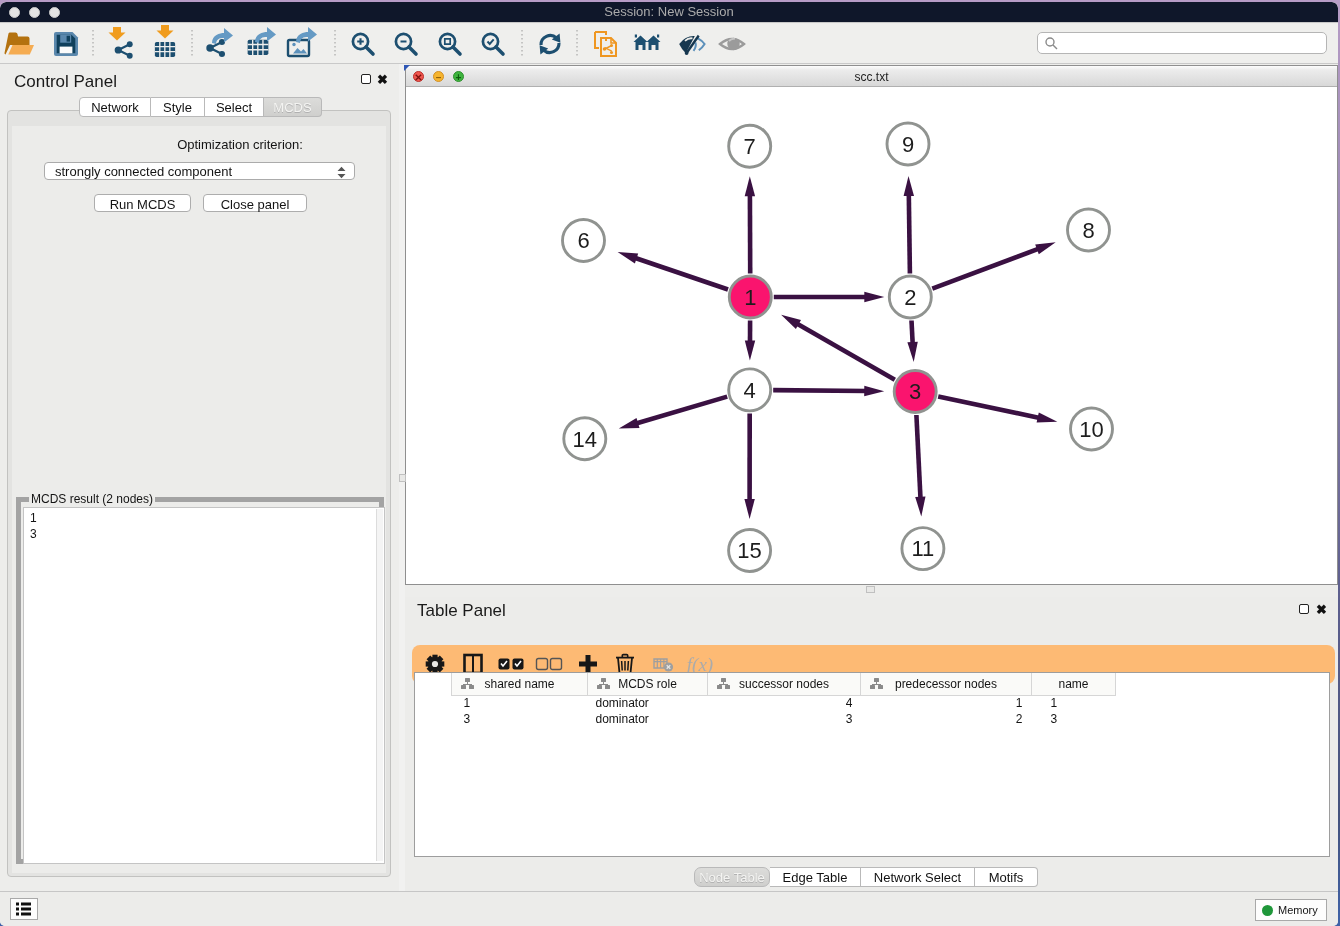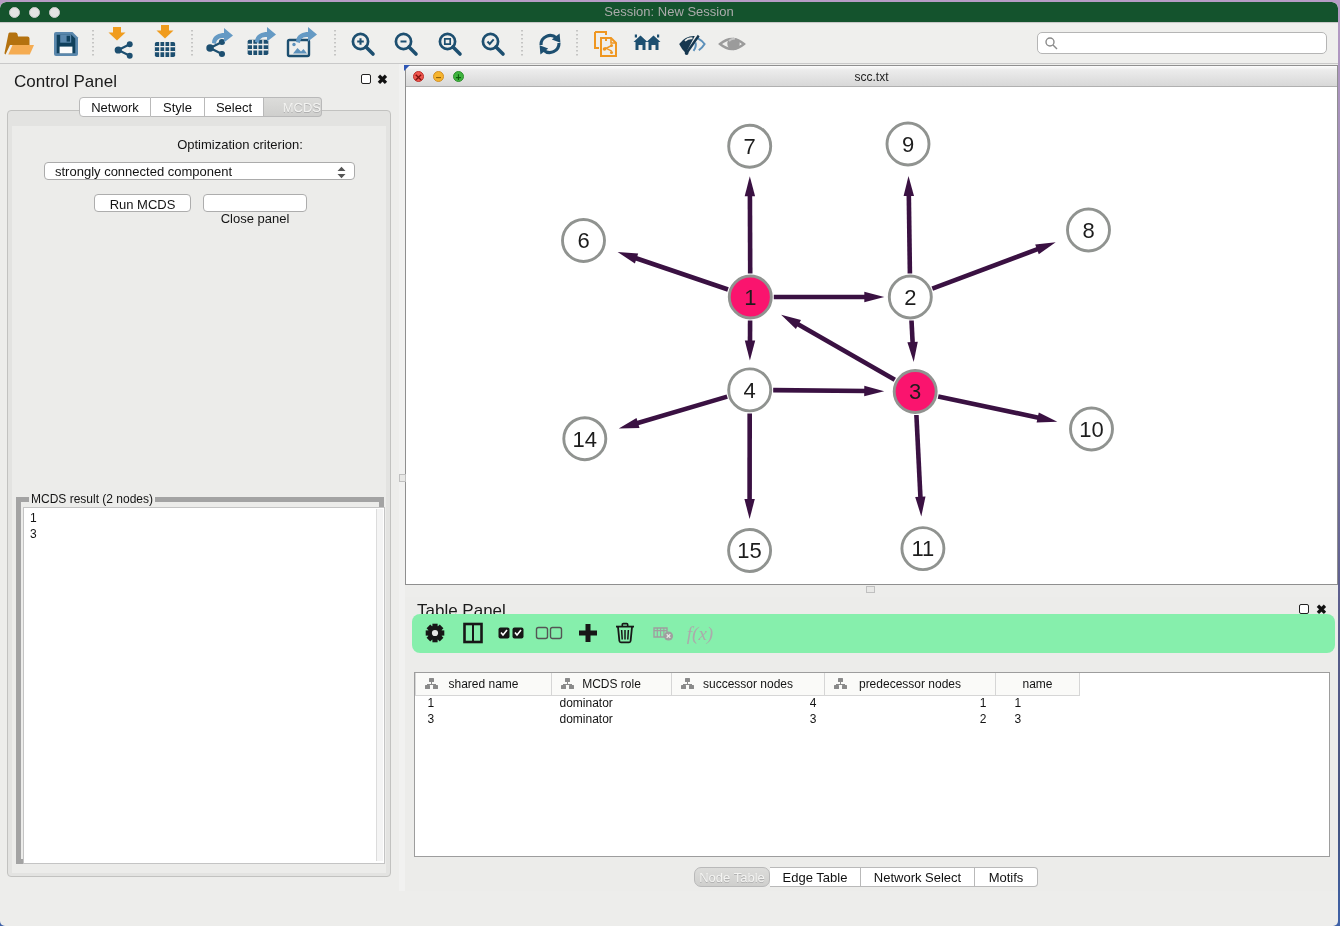--- a/index.html
+++ b/index.html
@@ -1,21 +1,21 @@
 <!DOCTYPE html>
 <html><head>
 <meta charset="utf-8">
 <style>
   * { margin:0; padding:0; box-sizing:border-box; }
   html,body { width:1340px; height:926px; overflow:hidden; }
   body { font-family:"Liberation Sans",sans-serif; background:linear-gradient(180deg,#b79cc6 0%,#8d80ab 35%,#5c5e8d 65%,#45537d 88%,#3f62a8 100%); position:relative; }
   .win { position:absolute; left:0; top:2px; width:1338px; height:924px; background:#ededeb; border-radius:6px 6px 5px 5px; overflow:hidden; }
 
   
-  .titlebar { position:absolute; left:0; top:0; width:1338px; height:21px; background:#14532d; border-bottom:1px solid #c8c8c8; border-radius:6px 6px 0 0; }
+  .titlebar { position:absolute; left:0; top:0; width:1338px; height:21px; background:#0f172a; border-bottom:1px solid #c8c8c8; border-radius:6px 6px 0 0; }
   .titlebar .tl { position:absolute; top:5px; width:11px; height:11px; border-radius:50%; background:#e3e3e3; border:1px solid #c8c8c8; }
   .titlebar .t { position:absolute; top:2px; width:100%; text-align:center; font-size:13px; color:#ababab; }
 
   
   .toolbar { position:absolute; left:0; top:22px; width:1338px; height:40px; background:#efefed; border-bottom:1px solid #c9c9c9; }
   .search { position:absolute; left:1037px; top:8px; width:290px; height:22px; background:#fff; border:1px solid #b5b5b5; border-radius:5px; }
 
   
   .cpanel { position:absolute; left:0; top:62px; width:399px; height:827px; background:#ededeb; }
   .phead { font-size:17px; color:#1a1a1a; }
@@ -215,33 +215,33 @@
   </div>
 
   <div class="cpanel">
     <div class="phead" style="position:absolute;left:14px;top:8px;">Control Panel</div>
     <div class="fbtn" style="left:361px;top:10px;"></div>
     <div class="xbtn" style="left:377px;top:10px;">✖</div>
     <div class="tabs" style="left:79px;top:33px;">
       <div class="tab first" style="width:72px;">Network</div>
       <div class="tab" style="width:54px;">Style</div>
       <div class="tab" style="width:59px;">Select</div>
-      <div class="tab last sel" style="width:58px;text-align:right;">MCDS</div>
+      <div class="tab last sel" style="width:58px;">MCDS</div>
     </div>
     <div class="tabbody">
       <div class="tabinner" id="mcdspanel"></div>
     </div>
     <div style="position:absolute;left:0;top:73px;width:400px;text-align:center;font-size:13px;color:#141414;margin-left:40px;">Optimization criterion:</div>
     <div style="position:absolute;left:44px;top:98px;width:311px;height:18px;background:#fff;border:1px solid #ababab;border-radius:4px;font-size:13px;color:#141414;padding:1px 0 0 10px;">strongly connected component
       <svg width="11" height="13" viewBox="0 0 11 13" style="position:absolute;right:7px;top:3px;">
           <path d="M1.5 5 L5.5 0.8 L9.5 5 Z M1.5 8 L5.5 12.2 L9.5 8 Z" fill="#555"></path>
         </svg>
     </div>
     <div style="position:absolute;left:94px;top:130px;width:97px;height:18px;background:#fff;border:1px solid #adadad;border-radius:4px;font-size:13px;color:#141414;text-align:center;padding-top:2px;">Run MCDS</div>
-    <div style="position:absolute;left:203px;top:130px;width:104px;height:18px;background:#fff;border:1px solid #adadad;border-radius:4px;font-size:13px;color:#141414;text-align:center;padding-top:16px;">Close panel</div>
+    <div style="position:absolute;left:203px;top:130px;width:104px;height:18px;background:#fff;border:1px solid #adadad;border-radius:4px;font-size:13px;color:#141414;text-align:center;padding-top:2px;">Close panel</div>
     <fieldset style="position:absolute;left:16px;top:428px;width:368px;height:372px;border:5px solid #a3a3a3;border-radius:0;padding:0;">
       <legend style="font-size:12px;color:#141414;margin-left:8px;padding:0 2px;">MCDS result (2 nodes)</legend>
       <div style="position:absolute;left:2px;top:1px;width:362px;height:357px;background:#fff;border:1px solid #c4c4c4;font-size:12px;color:#141414;padding:2px 0 0 6px;line-height:16px;">1<br>3
         <div style="position:absolute;right:1px;top:1px;width:7px;height:352px;background:#f4f4f4;border-left:1px solid #dcdcdc;"></div>
       </div>
     </fieldset>
   </div>
 
   <div style="position:absolute;left:399px;top:62px;width:6px;height:827px;background:#f1f1f0;"></div>
   <div class="netwin" id="netwin">
@@ -310,21 +310,21 @@
         <text x="749.6" y="558.3">15</text>
         <text x="922.9" y="556.4">11</text>
       </g>
     </svg>
   </div>
 
   <div class="tpanel" id="tpanel">
     <div class="phead" style="position:absolute;left:12px;top:4px;">Table Panel</div>
     <div class="fbtn" style="left:894px;top:7px;"></div>
     <div class="xbtn" style="left:911px;top:7px;">✖</div>
-    <div style="position:absolute;left:7px;top:17px;width:923px;height:39px;background:#86efac;border-radius:8px;" id="ttools">
+    <div style="position:absolute;left:7px;top:48px;width:923px;height:39px;background:#fdba74;border-radius:8px;" id="ttools">
       <svg width="360" height="39" viewBox="0 0 360 39">
 
         <g transform="translate(23,19)" fill="#171717">
           <rect x="-2.6" y="-9.3" width="5.2" height="18.6"></rect>
           <rect x="-2.6" y="-9.3" width="5.2" height="18.6" transform="rotate(45)"></rect>
           <rect x="-2.6" y="-9.3" width="5.2" height="18.6" transform="rotate(90)"></rect>
           <rect x="-2.6" y="-9.3" width="5.2" height="18.6" transform="rotate(135)"></rect>
           <circle r="7.2"></circle>
           <circle r="3.1" fill="#e6e6e4"></circle>
         </g>
@@ -363,21 +363,21 @@
           <line x1="-3.4" y1="-5" x2="-3.4" y2="4" stroke="#9f9f9f" stroke-width="1.2"></line>
           <line x1="-0.1" y1="-5" x2="-0.1" y2="4" stroke="#9f9f9f" stroke-width="1.2"></line>
           <circle cx="4.5" cy="3" r="4.6"></circle>
           <path d="M2.7 1.2 l3.6 3.6 M6.3 1.2 l-3.6 3.6" stroke="#e6e6e4" stroke-width="1.3"></path>
         </g>
 
         <text x="288" y="25.5" text-anchor="middle" font-family="Liberation Serif,serif" font-style="italic" font-size="19" fill="#ababab">f(x)</text>
       </svg>
     </div>
     <div style="position:absolute;left:9px;top:75px;width:916px;height:185px;background:#fff;border:1px solid #9d9d9d;">
-      <table style="border-collapse:collapse;font-size:12px;color:#141414;table-layout:fixed;width:664px;">
+      <table style="border-collapse:collapse;font-size:12px;color:#141414;table-layout:fixed;width:664px;margin-left:36px;">
         <tbody>
             <tr style="height:22px;background:#fafaf8;">
           <th class="hc" style="width:136px;"><svg width="13" height="12" viewBox="0 0 13 12">
                   <g fill="#8a8a8a">
                     <rect x="4" y="0" width="5" height="4" rx="0.5"></rect>
                     <rect x="0" y="7" width="5" height="4" rx="0.5"></rect>
                     <rect x="8" y="7" width="5" height="4" rx="0.5"></rect>
                     <path d="M6 4 h1 v2 h-1 z M2 6 h9 v1 h-9 z M2 6 h1 v2 h-1 z M10 6 h1 v2 h-1 z"></path>
                   </g>
                 </svg>shared name</th>
@@ -430,13 +430,31 @@
       <div class="tab" style="width:114px;">Network Select</div>
       <div class="tab last" style="width:63px;">Motifs</div>
     </div>
   </div>
 
   <svg style="position:absolute;left:404px;top:62.5px;" width="6" height="6" viewBox="0 0 6 6">
       <path d="M0 0 H6 L0 6 z" fill="#2f57b5"></path>
     </svg>
   <div style="position:absolute;left:399px;top:472px;width:7px;height:8px;background:#e8e8e6;border:1px solid #c0c0c0;"></div>
   <div style="position:absolute;left:866px;top:584px;width:9px;height:7px;background:#e8e8e6;border:1px solid #c0c0c0;"></div>
+  <div class="statusbar" id="statusbar">
+    <div style="position:absolute;left:10px;top:6px;width:28px;height:22px;background:#fdfdfd;border:1px solid #a9a9a9;">
+      <svg width="15" height="14" viewBox="0 0 15 14" style="position:absolute;left:5px;top:3px;">
+        <g fill="#111">
+          <rect x="0" y="0.5" width="3" height="3"></rect>
+            <rect x="5" y="0.5" width="10" height="3"></rect>
+          <rect x="0" y="5.5" width="3" height="3"></rect>
+            <rect x="5" y="5.5" width="10" height="3"></rect>
+          <rect x="0" y="10.5" width="3" height="3"></rect>
+            <rect x="5" y="10.5" width="10" height="3"></rect>
+        </g>
+      </svg>
+    </div>
+    <div style="position:absolute;left:1255px;top:7px;width:72px;height:22px;background:#fdfdfd;border:1px solid #a9a9a9;font-size:11px;color:#141414;">
+      <span style="position:absolute;left:6px;top:5px;width:11px;height:11px;border-radius:50%;background:#1e9639;"></span>
+      <span style="position:absolute;left:22px;top:4px;">Memory</span>
+    </div>
+  </div>
 </div>
 
 </body></html>

